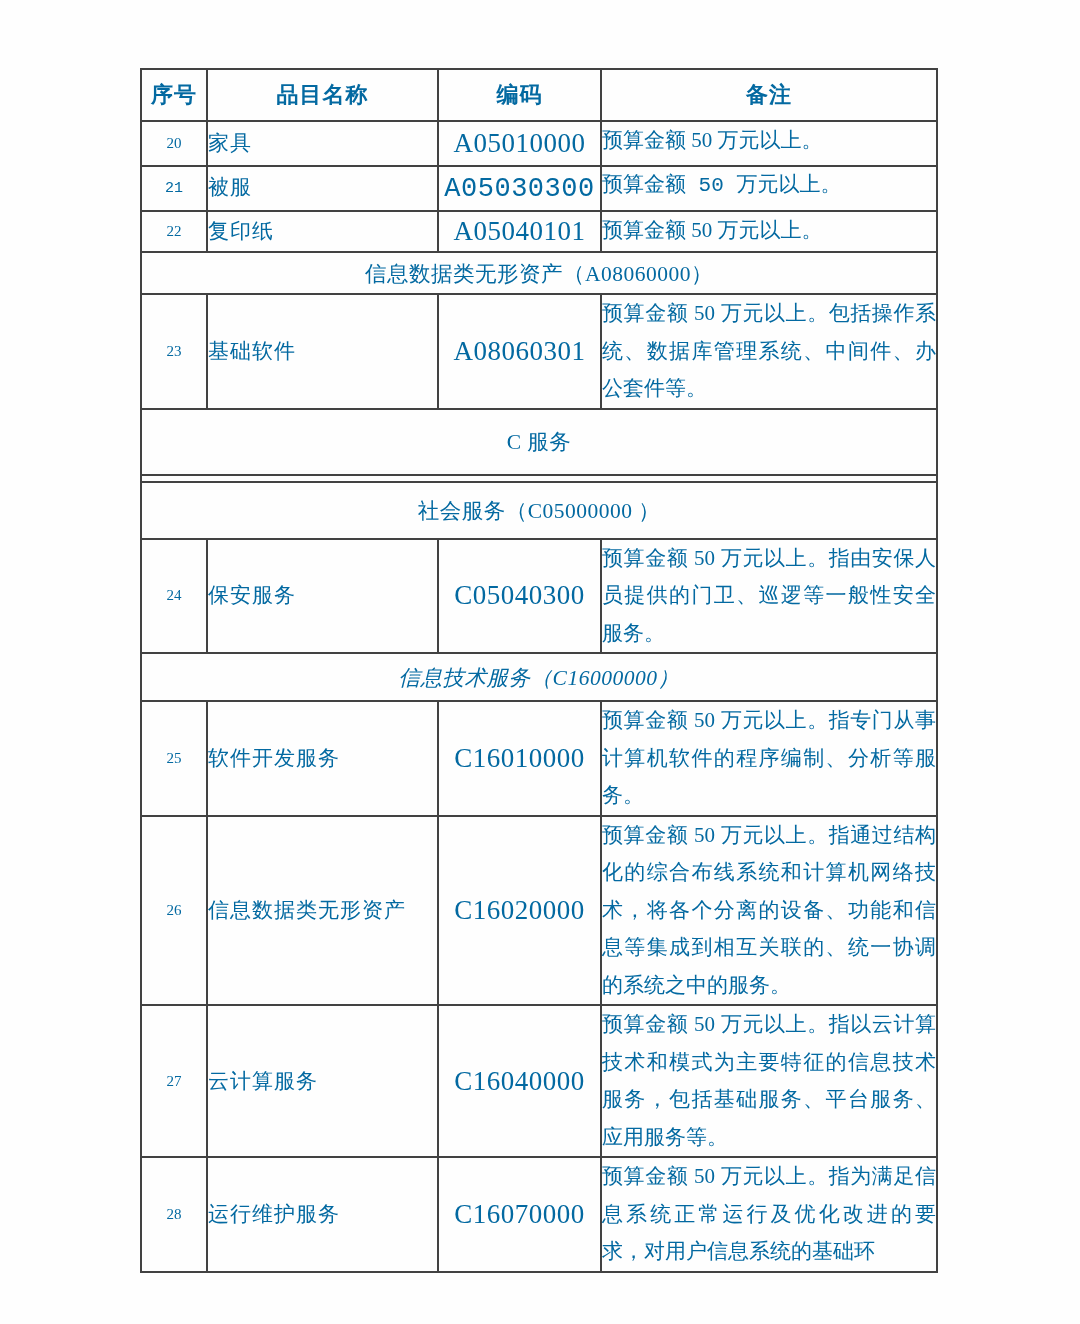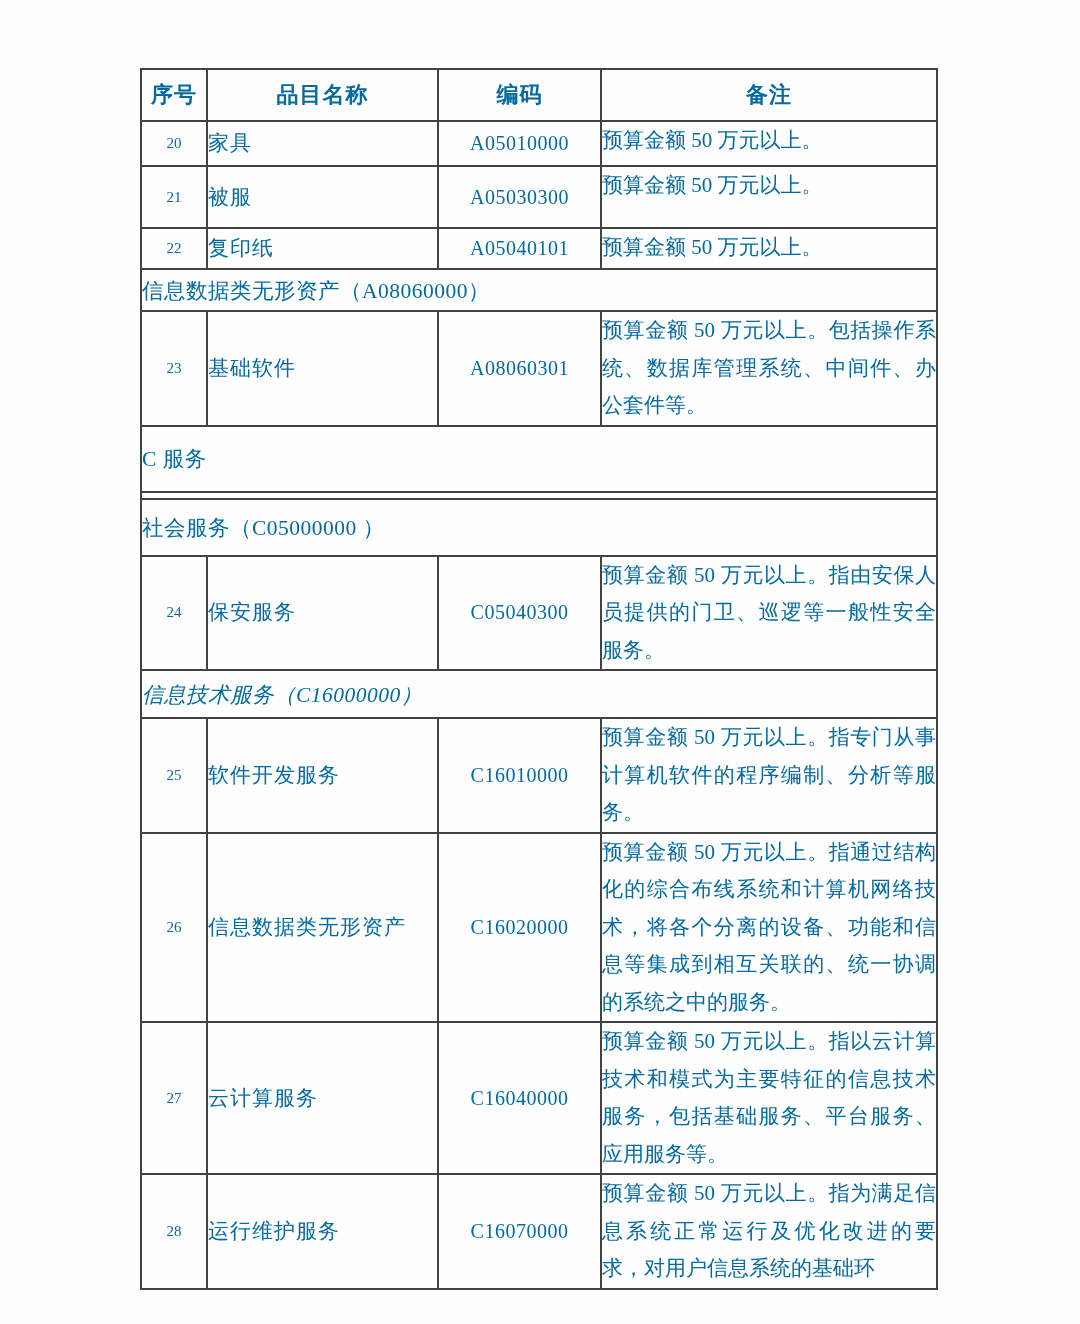--- a/index.html
+++ b/index.html
@@ -44,36 +44,36 @@
   }
   .cell-name {
     font-size: 21px;
     text-align: left;
     vertical-align: middle;
     padding: 2px 6px 2px 13px;
     line-height: 37px;
     letter-spacing: 1px;
   }
   .cell-code {
-    font-size: 20px;
+    font-size: 27px;
     text-align: center;
     vertical-align: middle;
     letter-spacing: 0.5px;
     margin-left: 28px;
   }
   .cell-note {
     font-size: 21px;
     text-align: justify;
     vertical-align: top;
     padding: 5px 10px 4px 12px;
     line-height: 37.5px;
   }
   .section-cell {
     font-size: 21.5px;
-    text-align: left;
+    text-align: center;
     vertical-align: middle;
     letter-spacing: 0.5px;
     margin-left: 8px;
   }
   .spacer-cell {
     height: 5px;
     padding: 0;
     line-height: 0;
     font-size: 0;
   }
@@ -97,21 +97,21 @@
         <th>备注</th>
       </tr>
     </thead>
     <tbody>
         <tr style="height: 45px;">
           <td class="cell-no">20</td>
           <td class="cell-name">家具</td>
           <td class="cell-code">A05010000</td>
           <td class="cell-note">预算金额 50 万元以上。</td>
         </tr>
-        <tr style="height: 62px;">
+        <tr style="height: 45px; font-family: Liberation Mono, monospace;">
           <td class="cell-no">21</td>
           <td class="cell-name">被服</td>
           <td class="cell-code">A05030300</td>
           <td class="cell-note">预算金额 50 万元以上。</td>
         </tr>
         <tr style="height: 41px;">
           <td class="cell-no">22</td>
           <td class="cell-name">复印纸</td>
           <td class="cell-code">A05040101</td>
           <td class="cell-note">预算金额 50 万元以上。</td>

